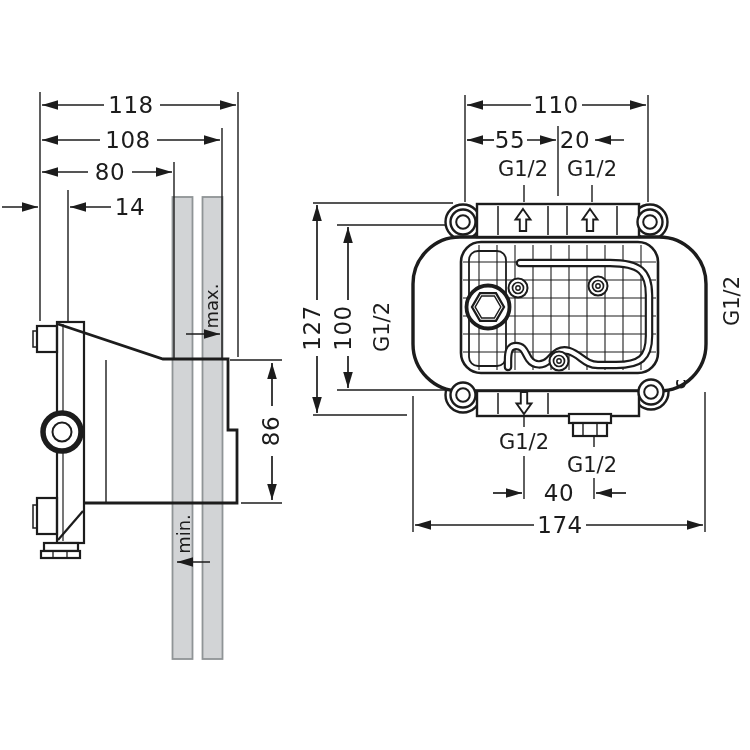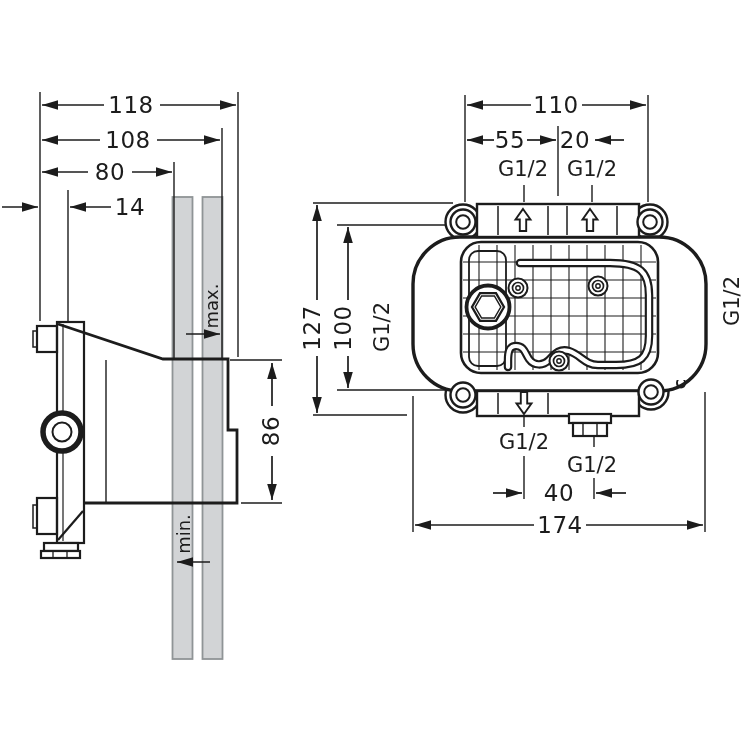--- a/index.html
+++ b/index.html
@@ -1,17 +1,17 @@
 <!DOCTYPE html>
 <html><head>
 <meta charset="utf-8">
 <style>
   html,body{margin:0;padding:0;background:#fff;}
   #canvas{position:relative;width:750px;height:750px;background:#ffffff;overflow:hidden;
-          font-family:"DejaVu Sans","Liberation Sans",sans-serif;}
+          font-family:"DejaVu Sans","Liberation Sans",sans-serif;border-radius:32px;}
   svg{position:absolute;left:0;top:0;}
   svg line, svg path, svg rect, svg circle, svg polygon{vector-effect:none;}
   .ln{stroke:#1c1c1c;fill:none;}
   .dimln{stroke:#1c1c1c;stroke-width:1.7;fill:none;}
   .extln{stroke:#1c1c1c;stroke-width:1.4;fill:none;}
   .body2{stroke:#1c1c1c;stroke-width:2.2;fill:none;}
   .body3{stroke:#1c1c1c;stroke-width:2.8;fill:none;}
   .fine{stroke:#1c1c1c;stroke-width:1.2;fill:none;}
   .wfill{fill:#ffffff;}
   text{fill:#1c1c1c;}

